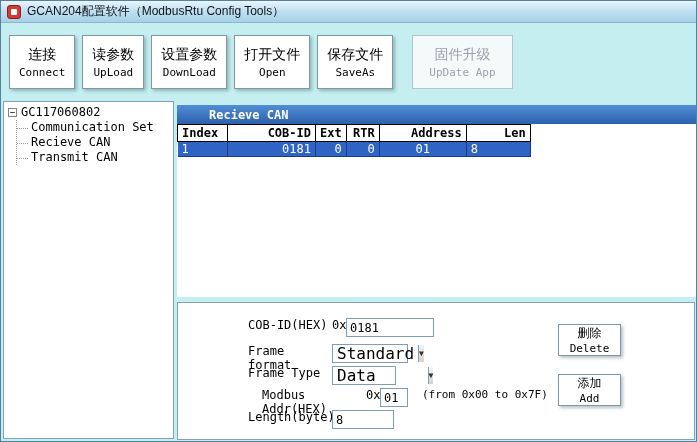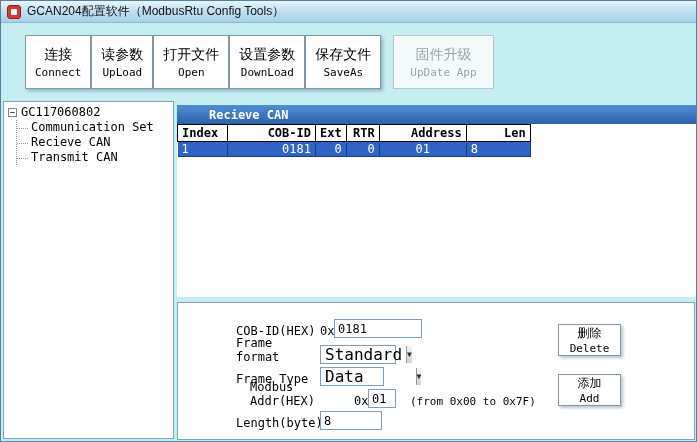--- a/index.html
+++ b/index.html
@@ -14,21 +14,21 @@
               border-bottom:1px solid #8fb6cf;
               display:flex; align-items:center; gap:6px; padding:9px 6px; }
   .app-icon { width:14px; height:14px; background:#d23b34; border:1px solid #8d1f1a;
               border-radius:3px; position:relative; flex:0 0 auto; }
   .app-icon::after { content:""; position:absolute; left:3px; top:3px; width:6px; height:6px;
                      background:#ffffff; border-radius:1px; }
   .title-text { font-family:"Liberation Sans", sans-serif; font-size:12px; color:#101418; }
 
   
   .toolbar { position:absolute; top:22px; left:0; right:0; height:78px;
-             display:flex; align-items:center; padding:0 24px; }
+             display:flex; align-items:center; padding:0 8px; gap:7px; }
   .tb { height:54px; padding:0 9px; background:#ffffff; border:1px solid #8496a4;
         box-shadow:2px 2px 3px rgba(50,85,100,.35);
         display:flex; flex-direction:column; align-items:center; justify-content:center; gap:2px;
         font-family:"DejaVu Sans Mono", monospace; cursor:pointer; }
   .tb .zh { font-size:14px; color:#000; font-family:"DejaVu Sans", sans-serif; }
   .tb .en { font-size:11px; color:#000; }
   .tb.wide { padding:0 16px; margin-left:12px; }
   .tb.disabled { background:#f4f9fa; border-color:#b6c3cc; box-shadow:none; cursor:default; }
   .tb.disabled .zh, .tb.disabled .en { color:#9aa4ac; }
 
@@ -56,21 +56,21 @@
                 background:#ffffff; }
   table { border-collapse:collapse; font-size:12px; table-layout:fixed; }
   th { border:1px solid #000; font-weight:bold; height:17px; padding:0 4px; background:#fff; color:#000; }
   td { height:15px; padding:0 4px; }
   tr.selected td { background:#2f63c4; color:#fff; border-right:1px solid #163c86; border-bottom:1px solid #163c86; }
   .al { text-align:left; } .ar { text-align:right; } .ac { text-align:center; }
 
   
   .form-panel { position:absolute; left:176px; top:301px; right:1px; bottom:1px;
                 background:#ffffff; border:1px solid #7fa3bd; font-size:12px; color:#000; }
-  .frow { position:absolute; left:58px; height:20px; display:flex; align-items:flex-end; }
+  .frow { position:absolute; left:70px; height:20px; display:flex; align-items:flex-start; }
   .r1 { top:15px; } .r2 { top:41px; } .r3 { top:63px; } .r4 { top:85px;margin-left:14px; } .r5 { top:107px; }
   .flabel { display:inline-block; }
   .w84 { width:84px; } .w104 { width:104px; }
   .hexpfx { display:inline-block; width:14px; }
   input.text { height:19px; border:1px solid #7f9db9; font:12px "DejaVu Sans Mono", monospace;
                padding:1px 3px; color:#000; background:#fff; }
   .in-cob { width:88px; } .in-addr { width:28px; } .in-len { width:62px; }
   .combo { height:19px; border:1px solid #7f9db9; background:#fff; display:flex; align-items:stretch; cursor:pointer; }
   .combo .val { flex:1; padding:0 4px; display:flex; align-items:center; font-size:16px; }
   .combo .arrow { width:16px; background:linear-gradient(#f5f4f2, #d8d2c8);
@@ -100,26 +100,26 @@
   <div class="toolbar">
     <button class="tb">
       <span class="zh">连接</span>
       <span class="en">Connect</span>
     </button>
     <button class="tb">
       <span class="zh">读参数</span>
       <span class="en">UpLoad</span>
     </button>
     <button class="tb">
+      <span class="zh">设置参数</span>
+      <span class="en">DownLoad</span>
+    </button>
+    <button class="tb">
       <span class="zh">打开文件</span>
       <span class="en">Open</span>
-    </button>
-    <button class="tb">
-      <span class="zh">设置参数</span>
-      <span class="en">DownLoad</span>
     </button>
     <button class="tb">
       <span class="zh">保存文件</span>
       <span class="en">SaveAs</span>
     </button>
     <button class="tb wide disabled" disabled="">
       <span class="zh">固件升级</span>
       <span class="en">UpDate App</span>
     </button>
   </div>

